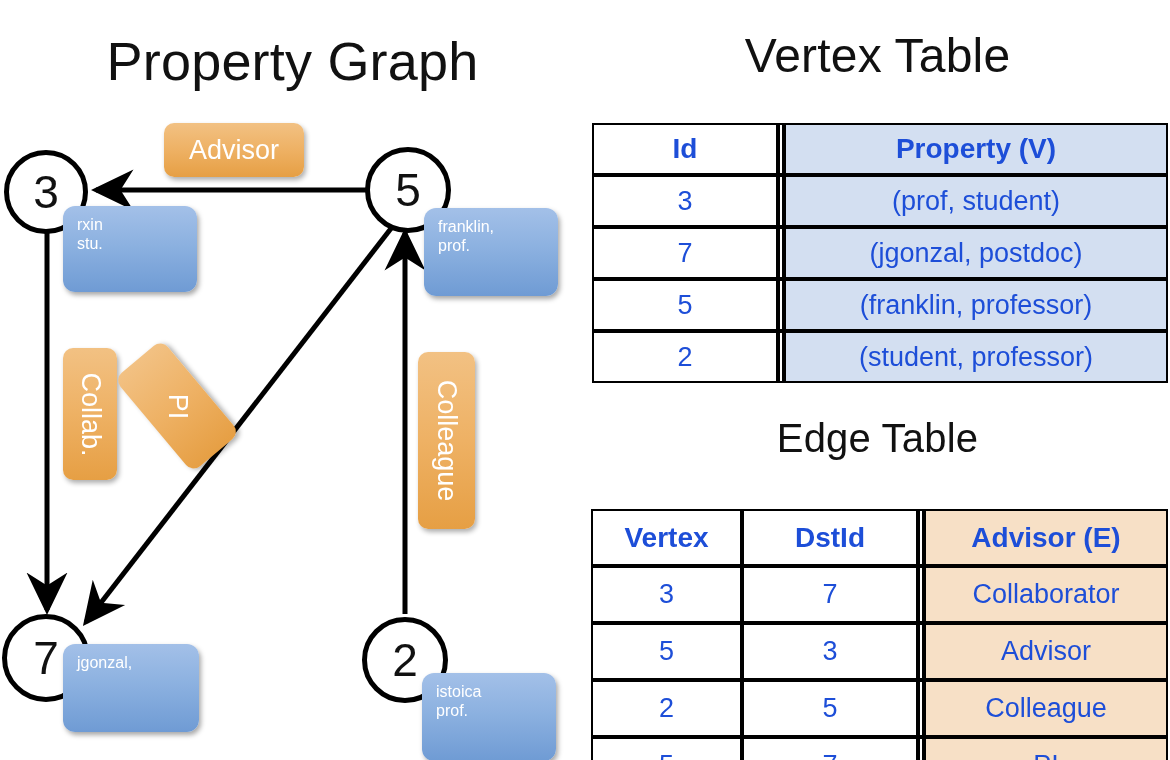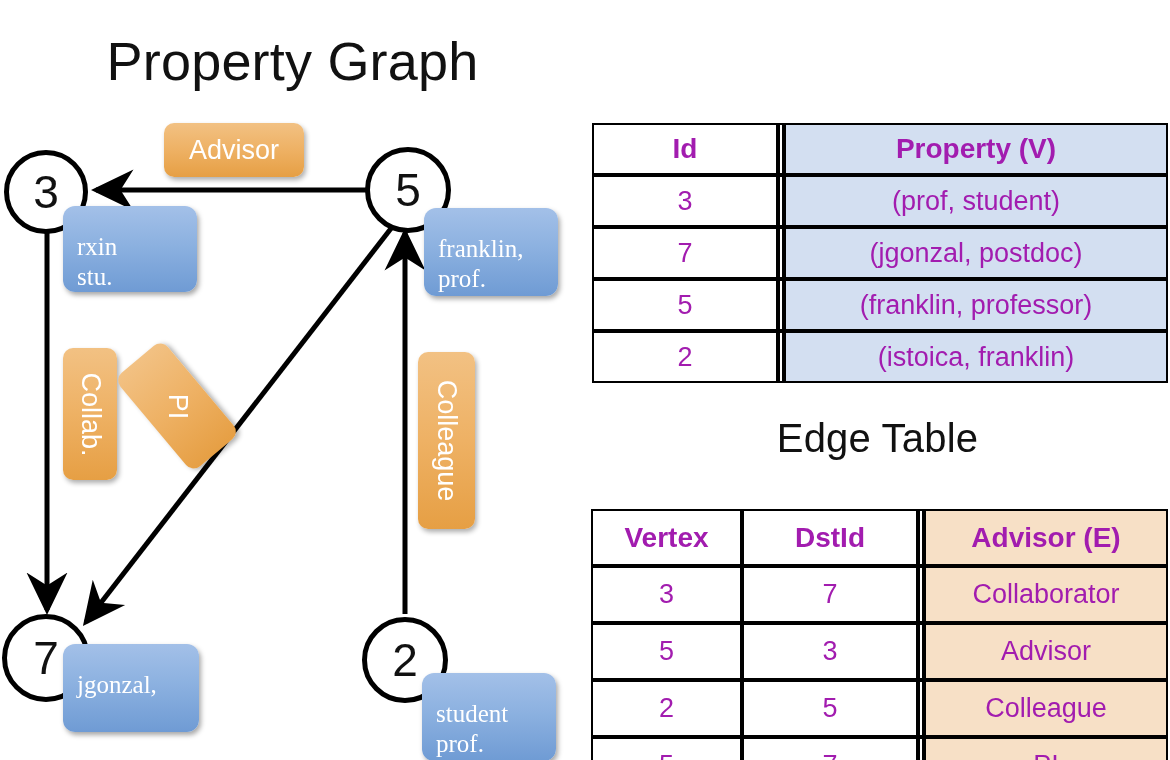--- a/index.html
+++ b/index.html
@@ -19,56 +19,57 @@
 
   
   .node{position:absolute;border:5px solid #000;border-radius:50%;
         background:#fff;display:flex;align-items:center;justify-content:center;
         font-size:46px;font-weight:300;color:#111;box-sizing:border-box;}
 
   
   .vbox{position:absolute;border-radius:12px;box-sizing:border-box;
         background:linear-gradient(180deg,#a3c0e8 0%,#8cb1e0 45%,#6f9bd4 100%);
         box-shadow:2px 3px 5px rgba(0,0,0,.35);
-        color:#ffffff;font-size:25px;font-weight:300;line-height:1.18;
-        padding:26px 0 0 14px;font-family:Liberation Serif, serif;}
+        color:#ffffff;font-size:16px;font-weight:300;line-height:1.18;
+        padding:10px 0 0 14px;}
   .vbox span{display:block;}
 
   
   .ebox{position:absolute;border-radius:10px;box-sizing:border-box;
         background:linear-gradient(180deg,#f2c183 0%,#eeb164 50%,#e69f44 100%);
         box-shadow:2px 3px 5px rgba(0,0,0,.32);
         color:#ffffff;font-size:27px;font-weight:300;
         display:flex;align-items:center;justify-content:center;}
   .ebox .lbl{white-space:nowrap;}
   .rot90 .lbl{transform:rotate(90deg);}
   .rot-130{transform:rotate(-40deg);}
   .rot-130 .lbl{transform:rotate(130deg);}
 
   
   table.grid{position:absolute;border-collapse:separate;border-spacing:0;
              table-layout:fixed;}
   table.grid td{border:2px solid #000;font-size:27px;font-weight:300;
-                text-align:center;color:#a21caf;background:#fff;
+                text-align:center;color:#1d4ed8;background:#fff;
                 padding:0;height:48px;}
   table.grid td.hd{font-weight:bold;font-size:28px;}
   td.sep{border:none;width:6px;background:#fff;}
   .blue{background:#d3dff1 !important;}
   .peach{background:#f7e0c6 !important;}
 
   #vertex-table{left:592px;top:103px;width:576px;}
   #edge-table{left:591px;top:489px;width:577px;}
   #edge-table td{height:53px;}
 </style>
 </head>
 <body>
 
 <div class="stage">
 
   <div class="title" id="title-graph">Property Graph</div>
+  <div class="title" id="title-vertex">Vertex Table</div>
   <div class="title" id="title-edge">Edge Table</div>
 
   <svg id="graph-svg" viewBox="0 0 585 760">
     <defs>
       <marker id="ah" markerWidth="9" markerHeight="9" refX="7.5" refY="4.5" orient="auto" markerUnits="strokeWidth">
         <path d="M0,0.4 L8.5,4.5 L0,8.6 L2.6,4.5 Z" fill="#000"></path>
       </marker>
     </defs>
 
     <line x1="400" y1="170" x2="96" y2="170" stroke="#000" stroke-width="5" marker-end="url(#ah)"></line>
@@ -103,21 +104,21 @@
     <span>stu.</span>
   </div>
   <div class="vbox" id="vbox-1" style="left: 424px; top: 188px; width: 134px; height: 88px;">
     <span>franklin,</span>
     <span>prof.</span>
   </div>
   <div class="vbox" id="vbox-2" style="left: 63px; top: 624px; width: 136px; height: 88px;">
     <span>jgonzal,</span>
   </div>
   <div class="vbox" id="vbox-3" style="left: 422px; top: 653px; width: 134px; height: 88px;">
-    <span>student</span>
+    <span>istoica</span>
     <span>prof.</span>
   </div>
 
   <table class="grid" id="vertex-table">
     <colgroup>
         <col style="width:186px">
         <col style="width:6px">
         <col>
       </colgroup>
     <tbody id="vertex-tbody">
@@ -137,21 +138,21 @@
           <td class="blue">(jgonzal, postdoc)</td>
         </tr>
         <tr>
           <td>5</td>
           <td class="sep"></td>
           <td class="blue">(franklin, professor)</td>
         </tr>
         <tr>
           <td>2</td>
           <td class="sep"></td>
-          <td class="blue">(istoica, franklin)</td>
+          <td class="blue">(student, professor)</td>
         </tr>
       </tbody>
   </table>
 
   <table class="grid" id="edge-table">
     <colgroup>
         <col style="width:151px">
         <col style="width:176px">
         <col style="width:6px">
         <col>

